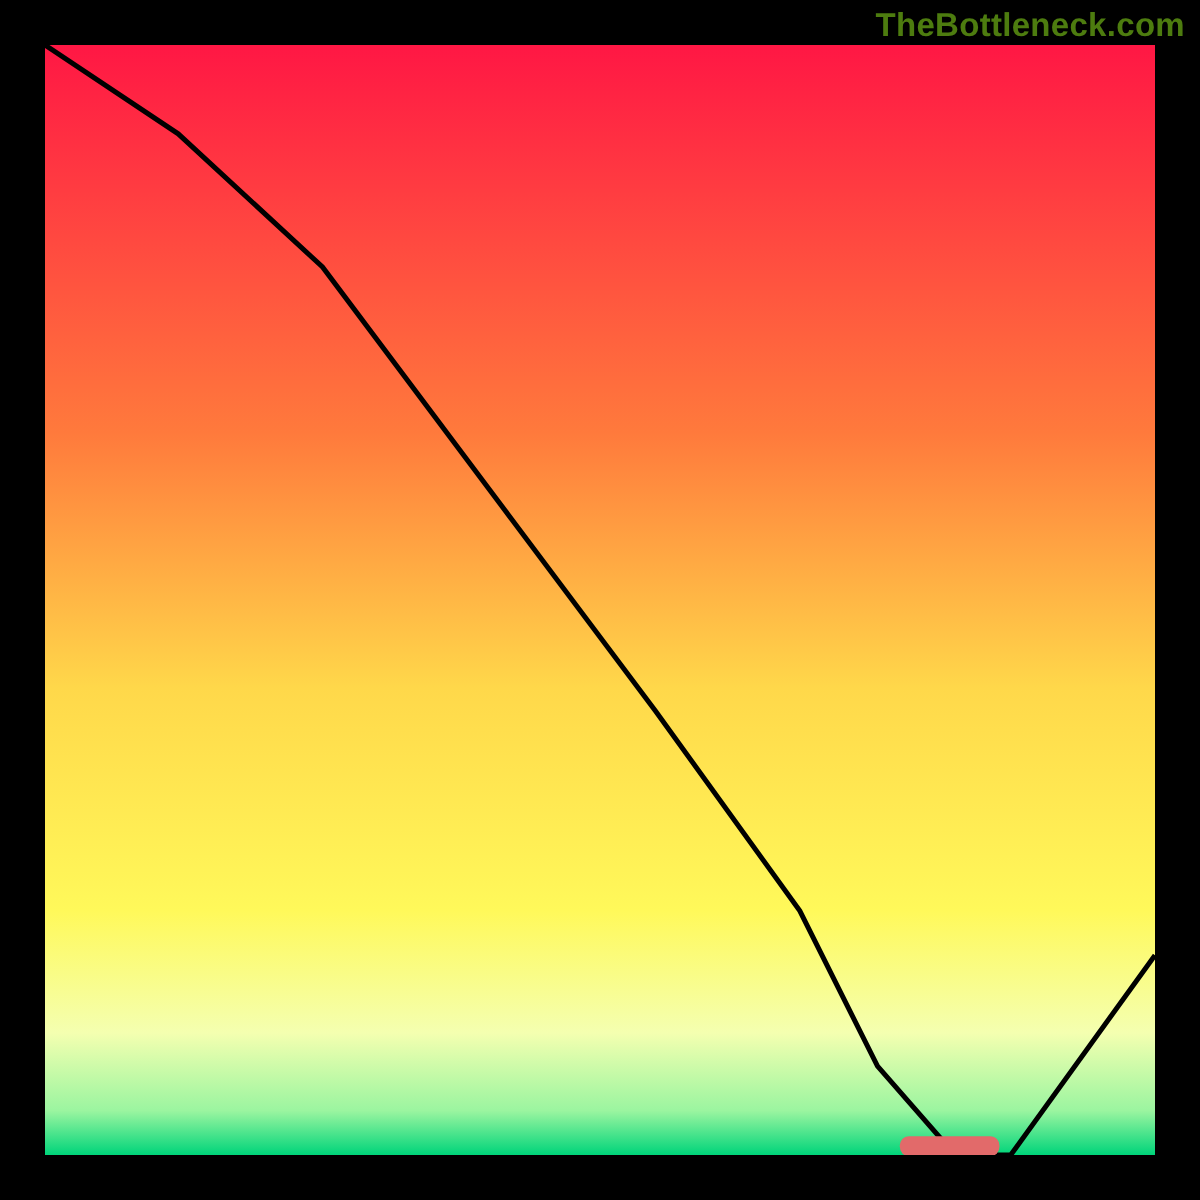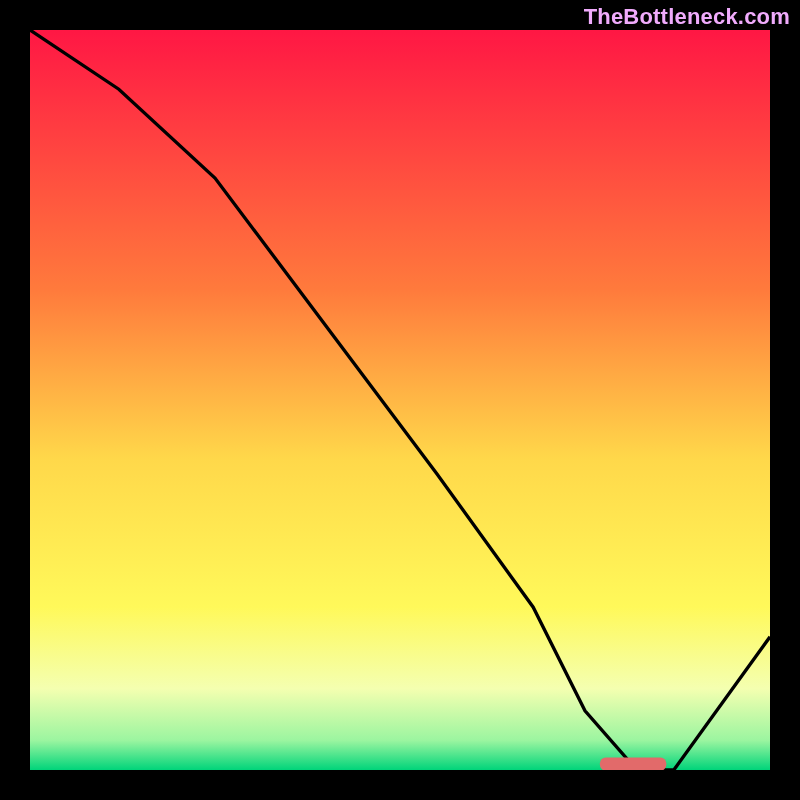--- a/index.html
+++ b/index.html
@@ -15,21 +15,21 @@
     position: relative;
     width: 800px;
     height: 800px;
   }
   .watermark {
     position: absolute;
     top: 4px;
     right: 10px;
     font-size: 22px;
     font-weight: 600;
-    color: #f0abfc;
+    color: #4d7c0f;
     letter-spacing: 0.2px;
     z-index: 5;
   }
   .plot {
     position: absolute;
     left: 30px;
     top: 30px;
     width: 740px;
     height: 740px;
   }

